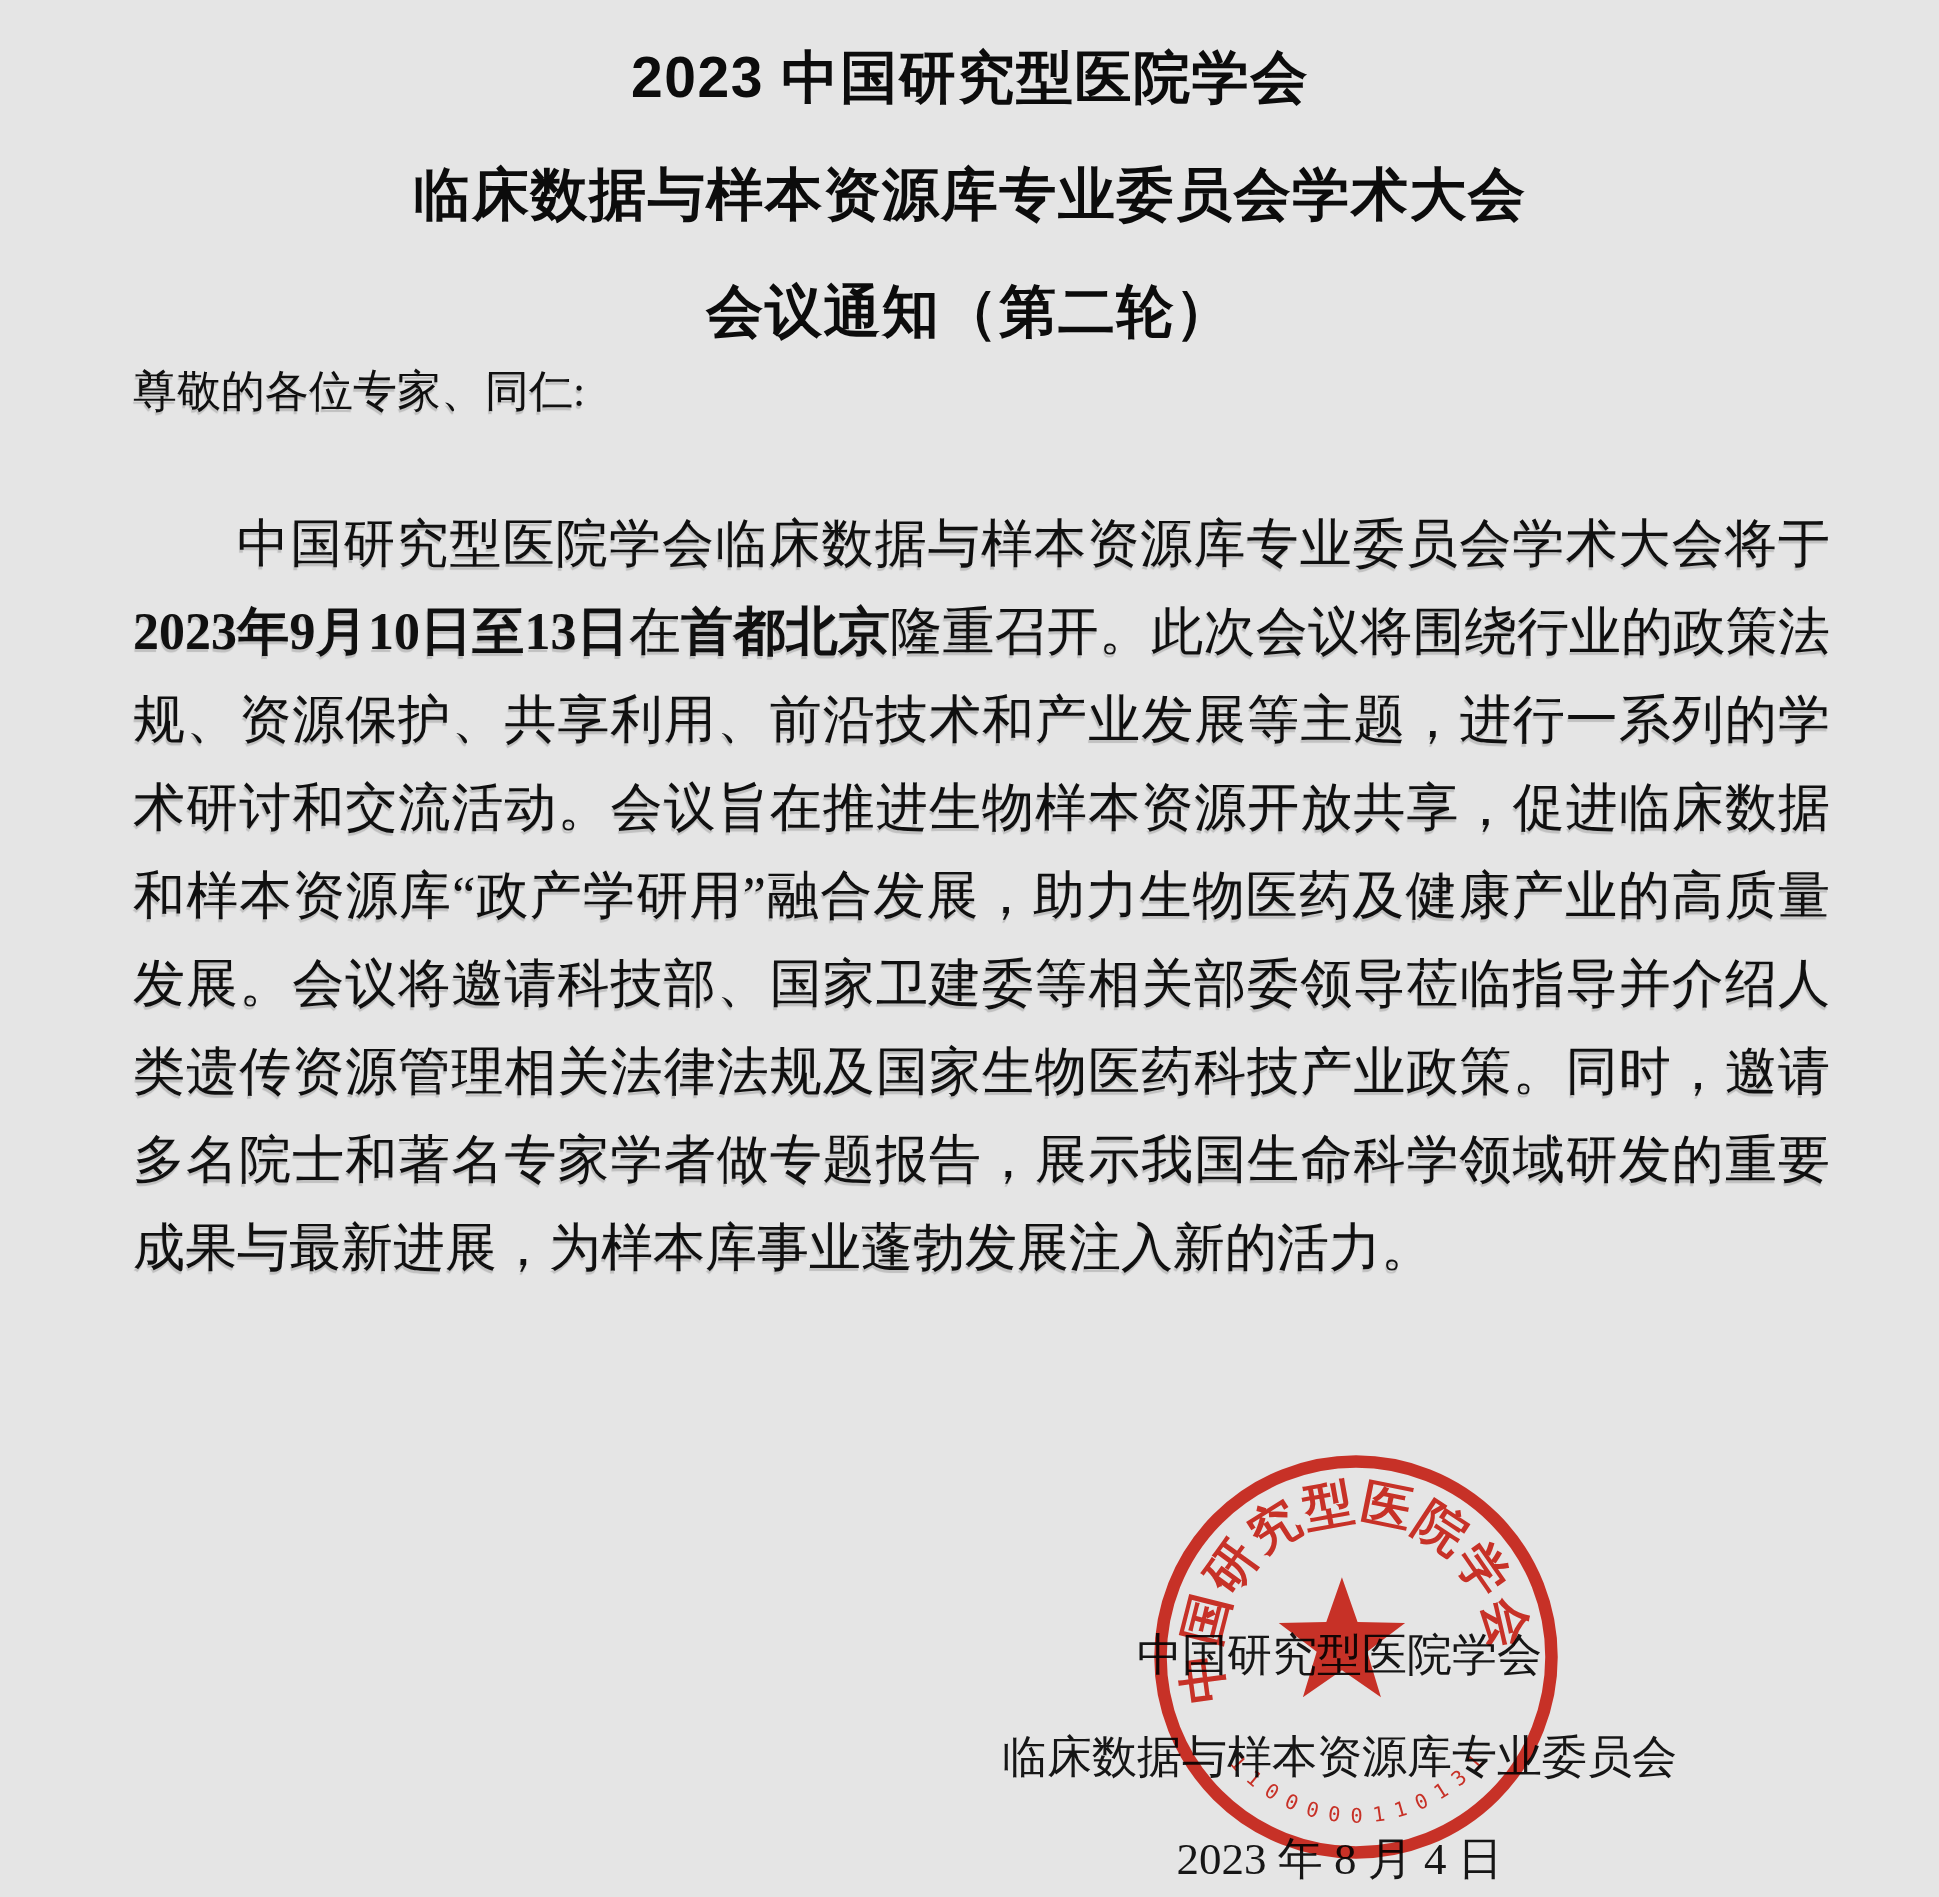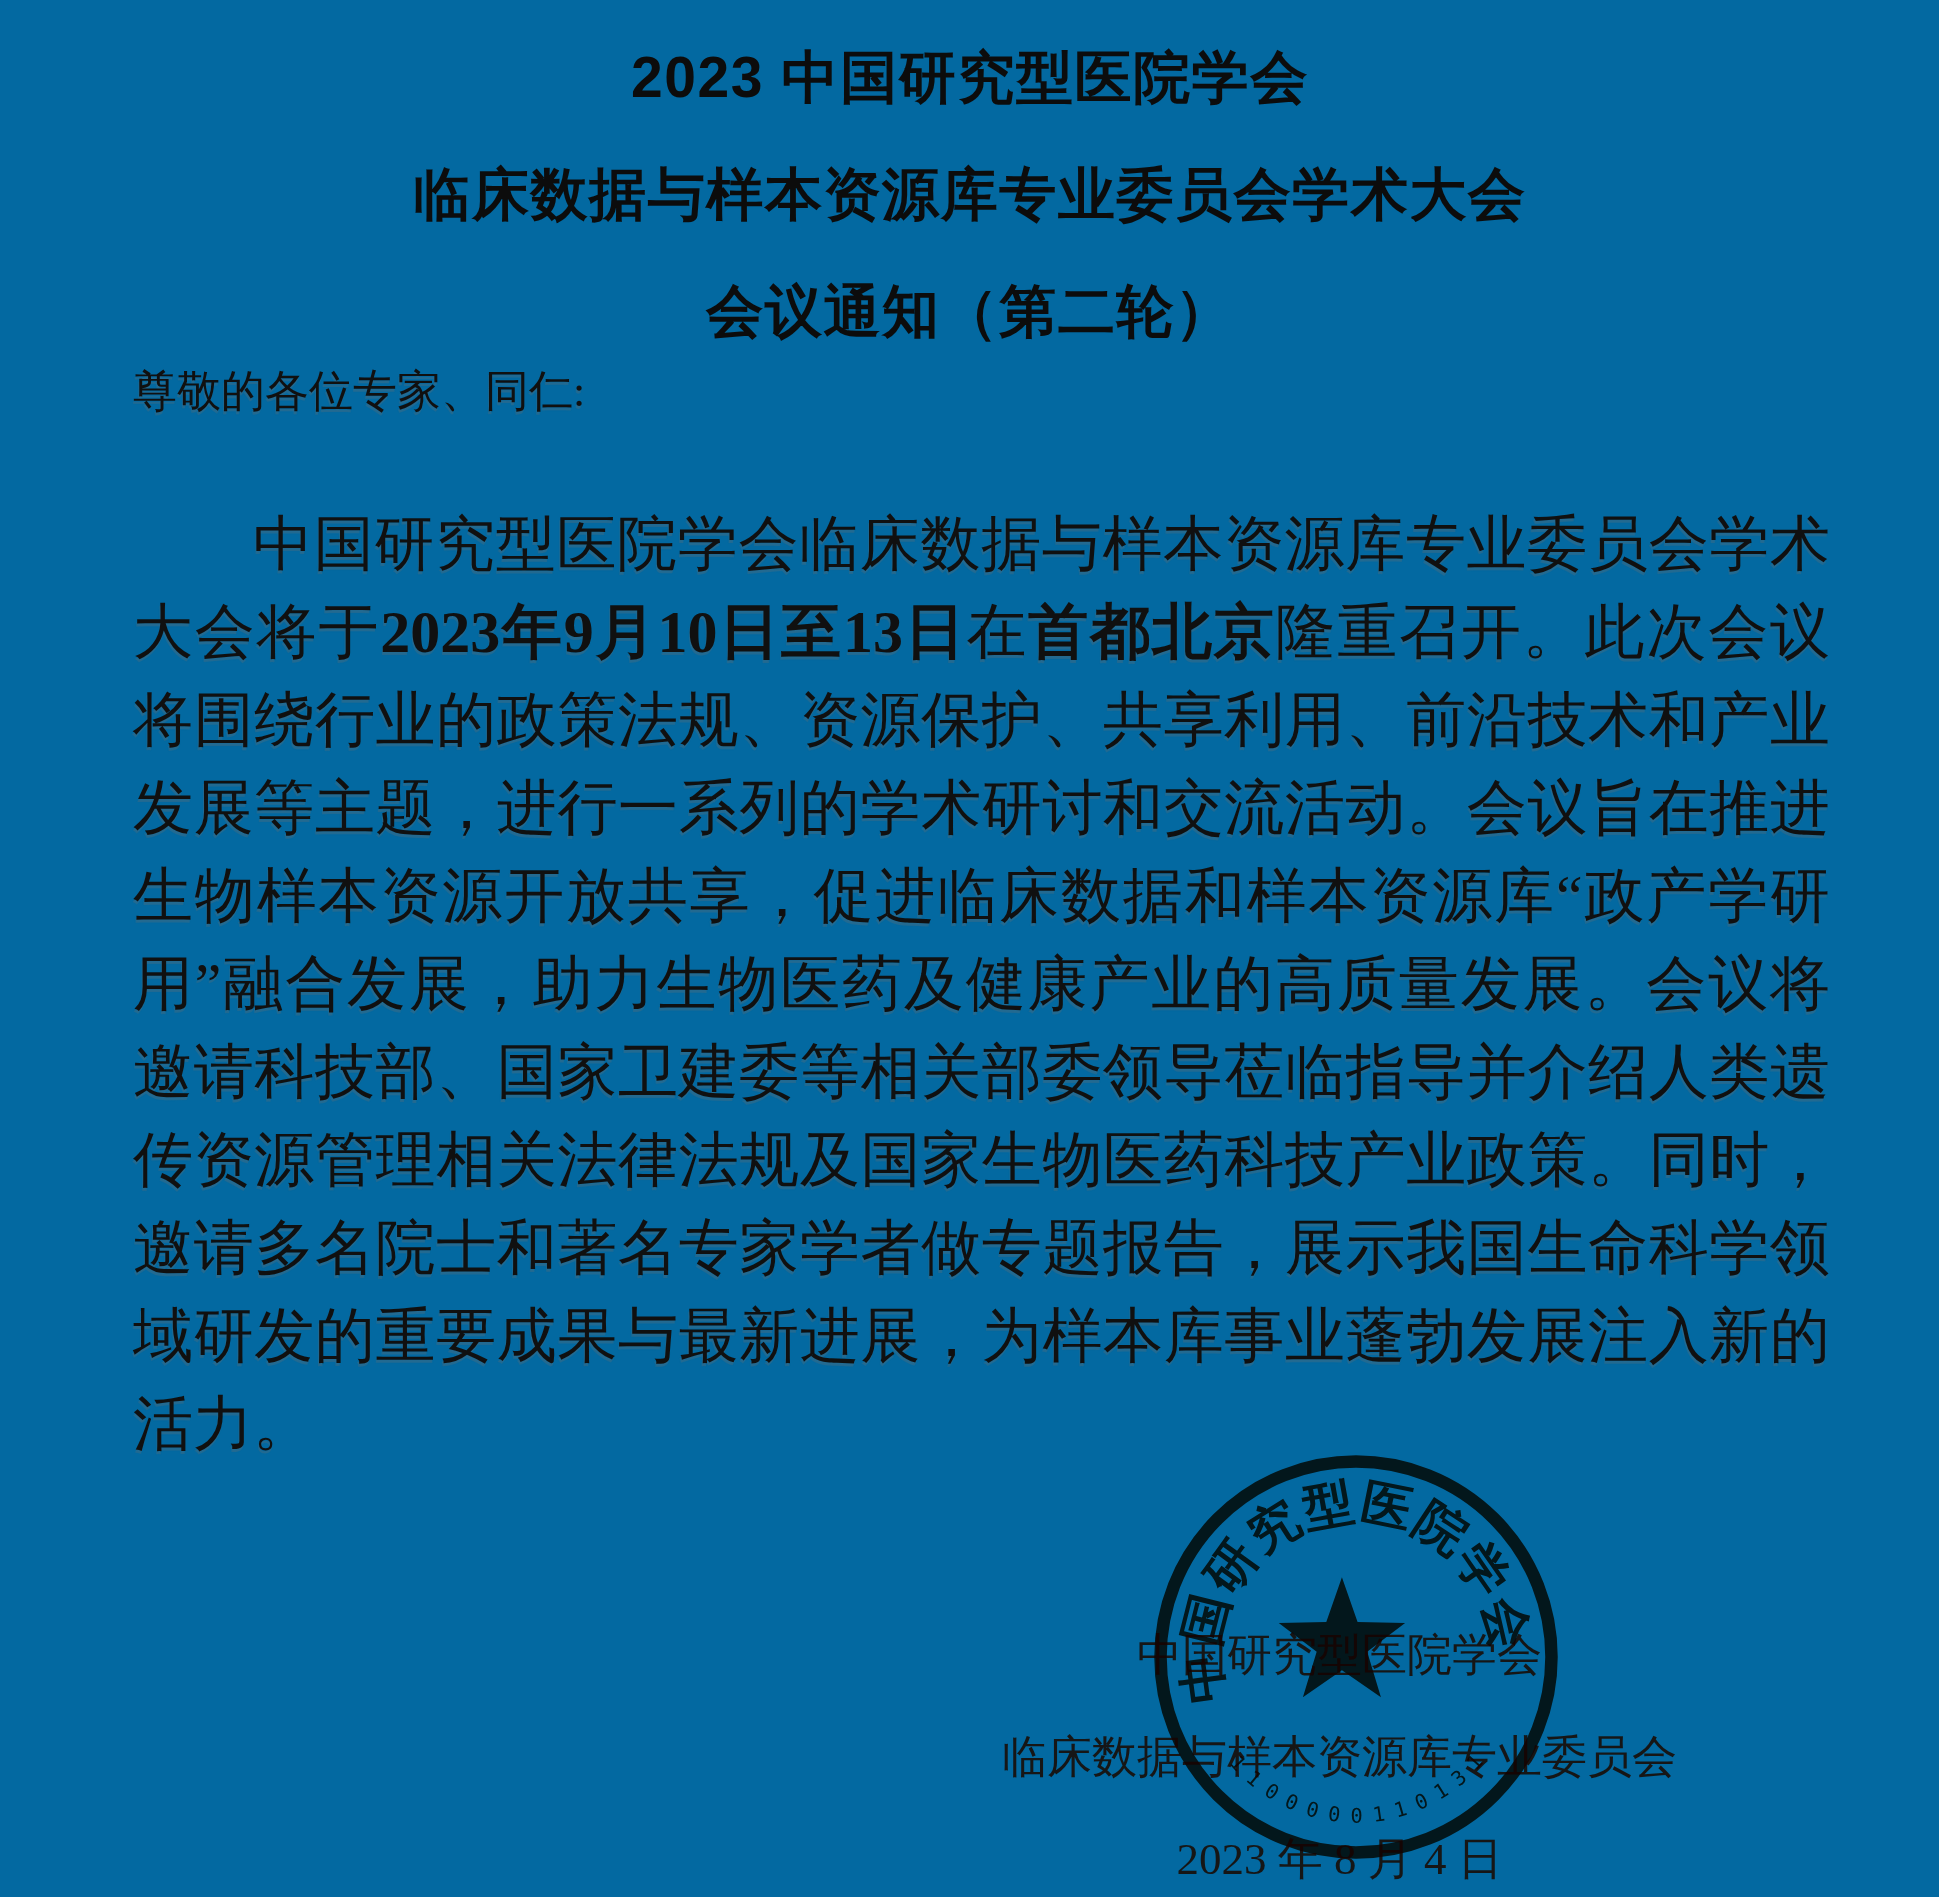--- a/index.html
+++ b/index.html
@@ -1,21 +1,21 @@
 <!DOCTYPE html>
 <html style="font-size:12.5px"><head>
 <meta charset="utf-8">
 <style>
   html, body { margin: 0; padding: 0; }
   body { background: #ffffff; }
   .page {
     position: relative;
     width: 1940px;
     height: 1898px;
-    background: #0369a1;
+    background: #e5e5e5;
     overflow: hidden;
     font-family: "Liberation Serif", "DejaVu Serif", serif;
     color: #101010;
   }
   
   .title-block {
     position: absolute;
     top: 19px; left: 0; right: 0;
     text-align: center;
     font-family: "Liberation Sans", "DejaVu Sans", sans-serif;
@@ -31,21 +31,21 @@
     top: 369px; left: 133px;
     font-size: 44px;
     line-height: 45px;
     text-shadow: -0.8px 3.1px 0.8px rgba(110,110,110,0.30);
   }
   
   .body-text {
     position: absolute;
     top: 500px; left: 133px;
     width: 1697px;
-    font-size: 60px;
+    font-size: 52px;
     line-height: 88px;
     text-align: justify;
     text-shadow: -0.8px 3.1px 0.8px rgba(110,110,110,0.30);
   }
   .para { margin: 0; text-indent: 2em; }
   .para + .para { margin-top: 28px; }
   .para .b { font-weight: 700; }
   
   .signature-block {
     position: absolute;

